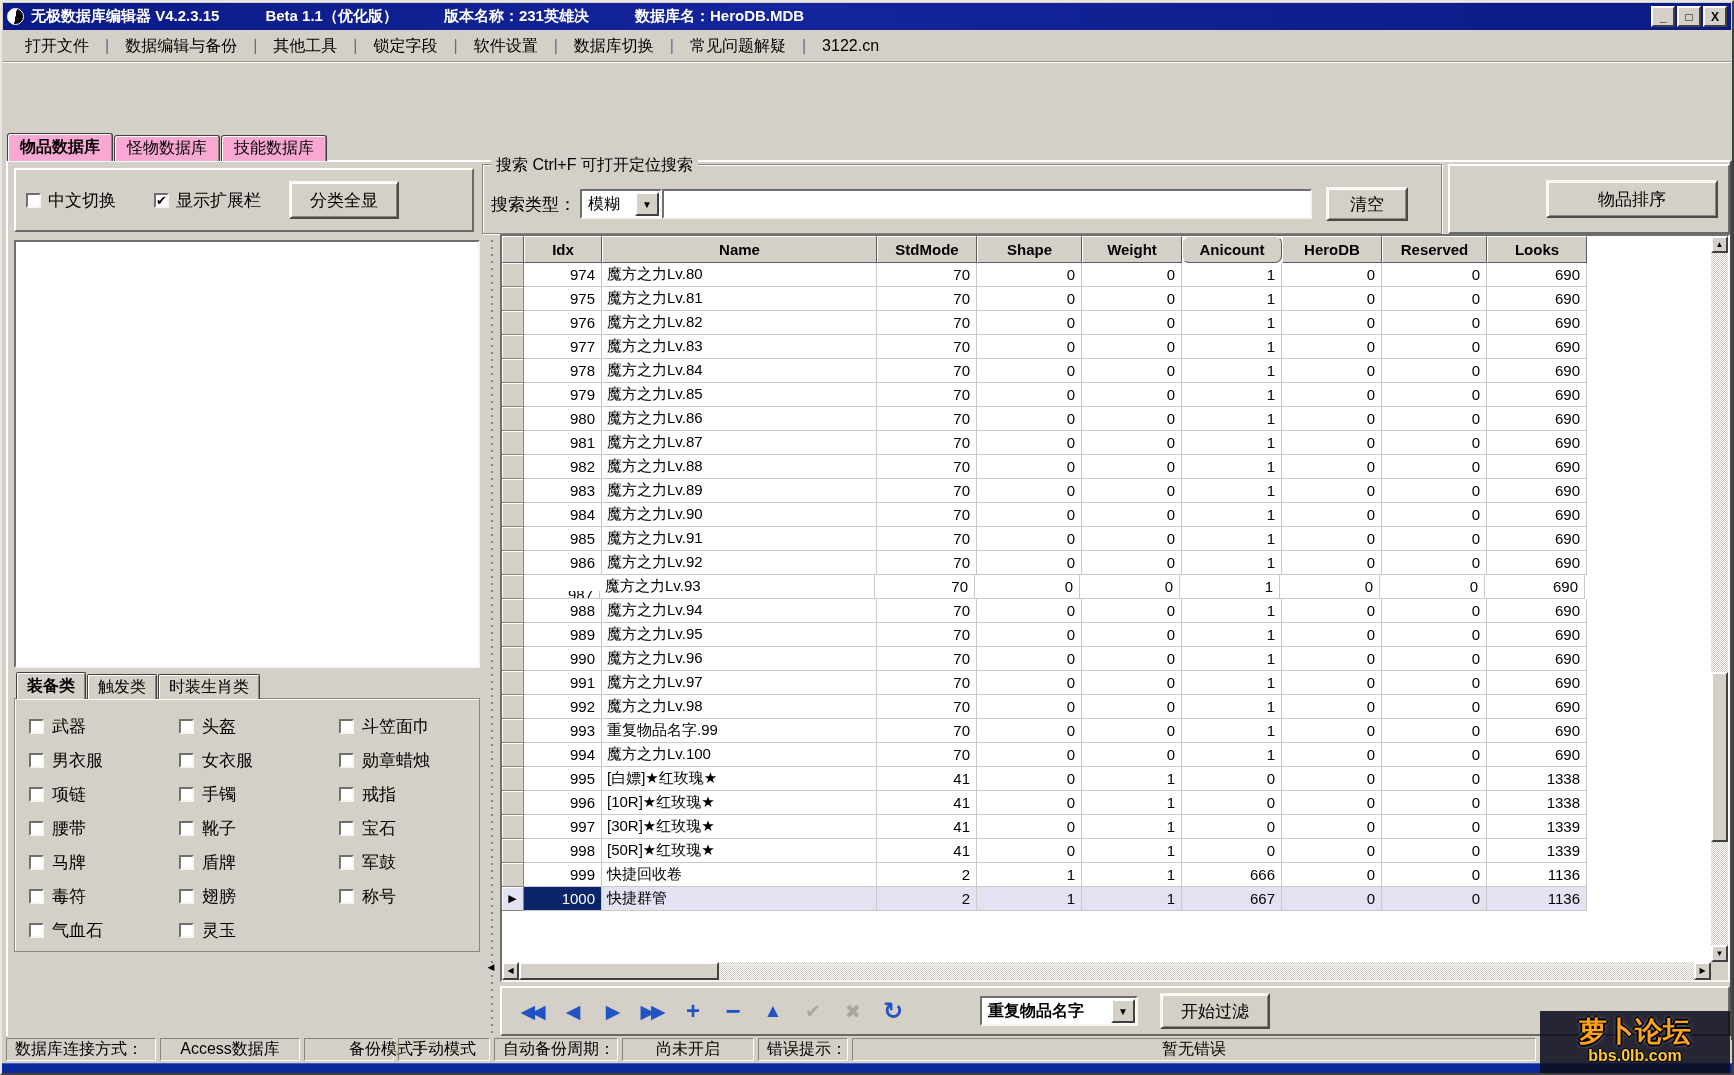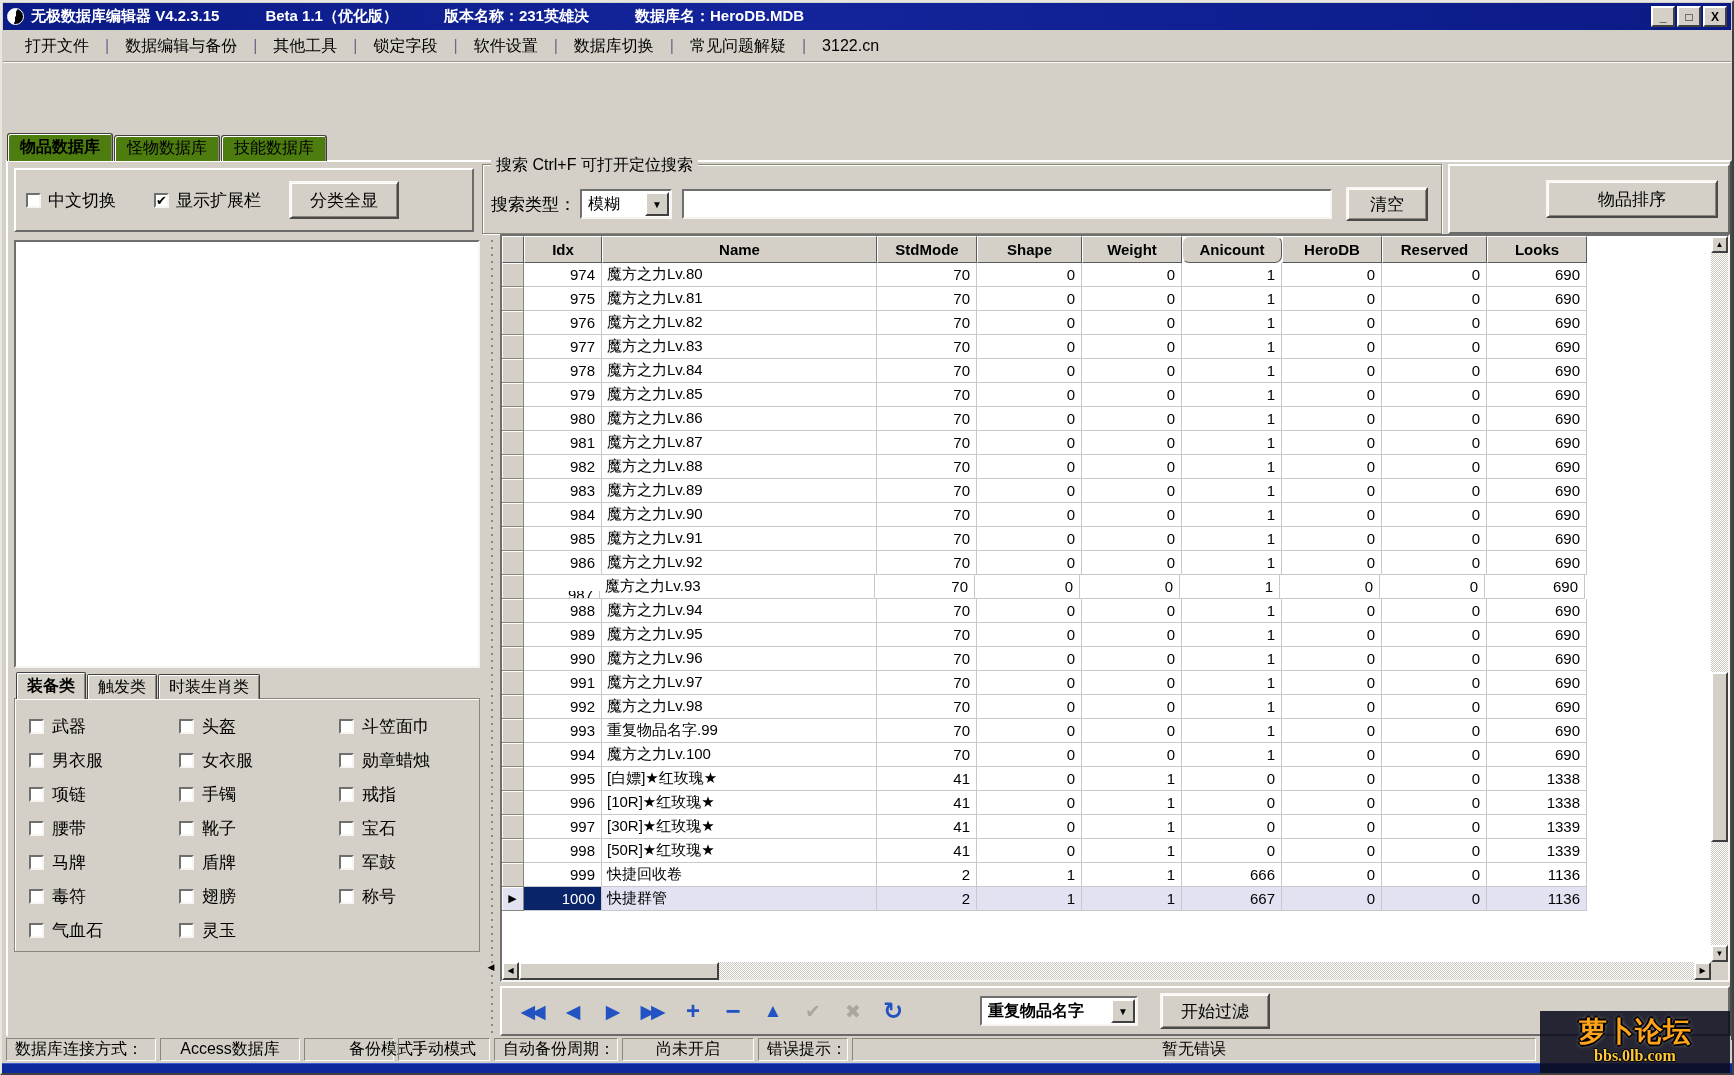--- a/index.html
+++ b/index.html
@@ -49,21 +49,21 @@
     box-shadow:inset 1px 1px 0 #fff, inset -1px -1px 0 #8a8678;
     display:flex; align-items:center; justify-content:center; font-size:17px; white-space:nowrap; }
   .btn-quick   { position:absolute; left:590px; top:8px;  width:150px; height:36px; }
   .btn-engine  { position:absolute; left:775px; top:8px;  width:185px; height:36px; }
   .btn-import  { position:absolute; left:1403px; top:8px; width:150px; height:36px; }
   .btn-export  { position:absolute; left:1563px; top:8px; width:155px; height:36px; }
 
   
   .tabstrip { position:absolute; left:5px; top:131px; height:28px; display:flex; align-items:flex-end; z-index:3; }
   .dbtab { height:26px; padding:0 12px; font-size:16px; display:flex; align-items:center;
-    background:#4d7c0f; border:1px solid #404040; border-bottom:none;
+    background:#f9a8d4; border:1px solid #404040; border-bottom:none;
     box-shadow:inset 1px 1px 0 #fff, inset -1px 0 0 #8a8678; margin-right:1px;
     border-radius:3px 3px 0 0; }
   .dbtab.active { height:28px; font-weight:bold; position:relative; z-index:4; }
 
   
   .tabpanel { position:absolute; left:4px; top:158px; width:1726px; height:880px;
     background:#d4d0c8; border:2px solid; border-color:#fff #4a4a4a #4a4a4a #fff; }
 
   
   .options-panel { position:absolute; left:6px; top:6px; width:460px; height:64px;
@@ -80,21 +80,21 @@
     border:1px solid #8a8678; box-shadow:inset 1px 1px 0 #fff, 1px 1px 0 #fff; }
   .search-legend { position:absolute; left:8px; top:-10px; background:#d4d0c8; padding:0 5px; font-size:16px; white-space:nowrap; }
   .search-row { position:absolute; left:8px; top:22px; right:8px; display:flex; align-items:center; }
   .search-type-label { font-size:17px; margin-right:4px; white-space:nowrap; }
   .dropdown { height:30px; background:#fff; border:2px solid; border-color:#6f6f6f #f6f5f1 #f6f5f1 #6f6f6f;
     display:flex; align-items:center; }
   .dd-value { padding:0 6px; font-size:16px; flex:1; white-space:nowrap; }
   .dd-btn { width:24px; height:24px; margin-right:1px; background:#d4d0c8; border:2px solid;
     border-color:#fff #404040 #404040 #fff; display:flex; align-items:center; justify-content:center;
     font-size:10px; flex:none; }
-  .dd-type { width:92px; margin-right:10px; }
+  .dd-type { width:82px; margin-right:0; }
   .search-input { width:650px; height:30px; background:#fff; border:2px solid;
     border-color:#6f6f6f #f6f5f1 #f6f5f1 #6f6f6f; font-size:16px; padding:0 5px; outline:none;
     font-family:"Liberation Sans","DejaVu Sans",sans-serif; }
   .btn-clear { width:82px; height:34px; margin-left:14px; }
 
   
   .sort-panel { position:absolute; left:1440px; top:2px; width:282px; height:70px;
     border:2px solid; border-color:#fff #6a6a6a #6a6a6a #fff; }
   .btn-sort { position:absolute; right:10px; top:14px; width:172px; height:38px; }
 
@@ -176,21 +176,21 @@
   .status-panel.center { justify-content:center; }
   .taskbar-strip { position:absolute; left:0; right:0; bottom:0; height:10px; background:#0c2a9c;
     border-top:1px solid #3a5ad0; }
 
   
   .watermark { position:absolute; right:2px; bottom:0; width:190px; height:62px; z-index:10;
     background:rgba(12,12,30,0.88); display:flex; flex-direction:column; align-items:center; justify-content:center; }
   .wm-line1 { font-size:28px; font-weight:bold; color:#ffa31a; line-height:1;
     text-shadow:-2px 0 #000,2px 0 #000,0 -2px #000,0 2px #000,-1px -1px #000,1px 1px #000,0 0 4px #fff; }
   .wm-line2 { font-size:16px; font-weight:bold; color:#ffc93a; line-height:1.2;
-    text-shadow:-1px 0 #000,1px 0 #000,0 -1px #000,0 1px #000;font-family:Liberation Serif, serif; }
+    text-shadow:-1px 0 #000,1px 0 #000,0 -1px #000,0 1px #000; }
 </style>
 </head>
 <body>
 
 <div class="window">
 
   <div class="titlebar">
     <span class="title-icon"></span>
     <span id="title-segments" style="display: flex; align-items: center;">
         <span class="title-seg">无极数据库编辑器 V4.2.3.15</span>

